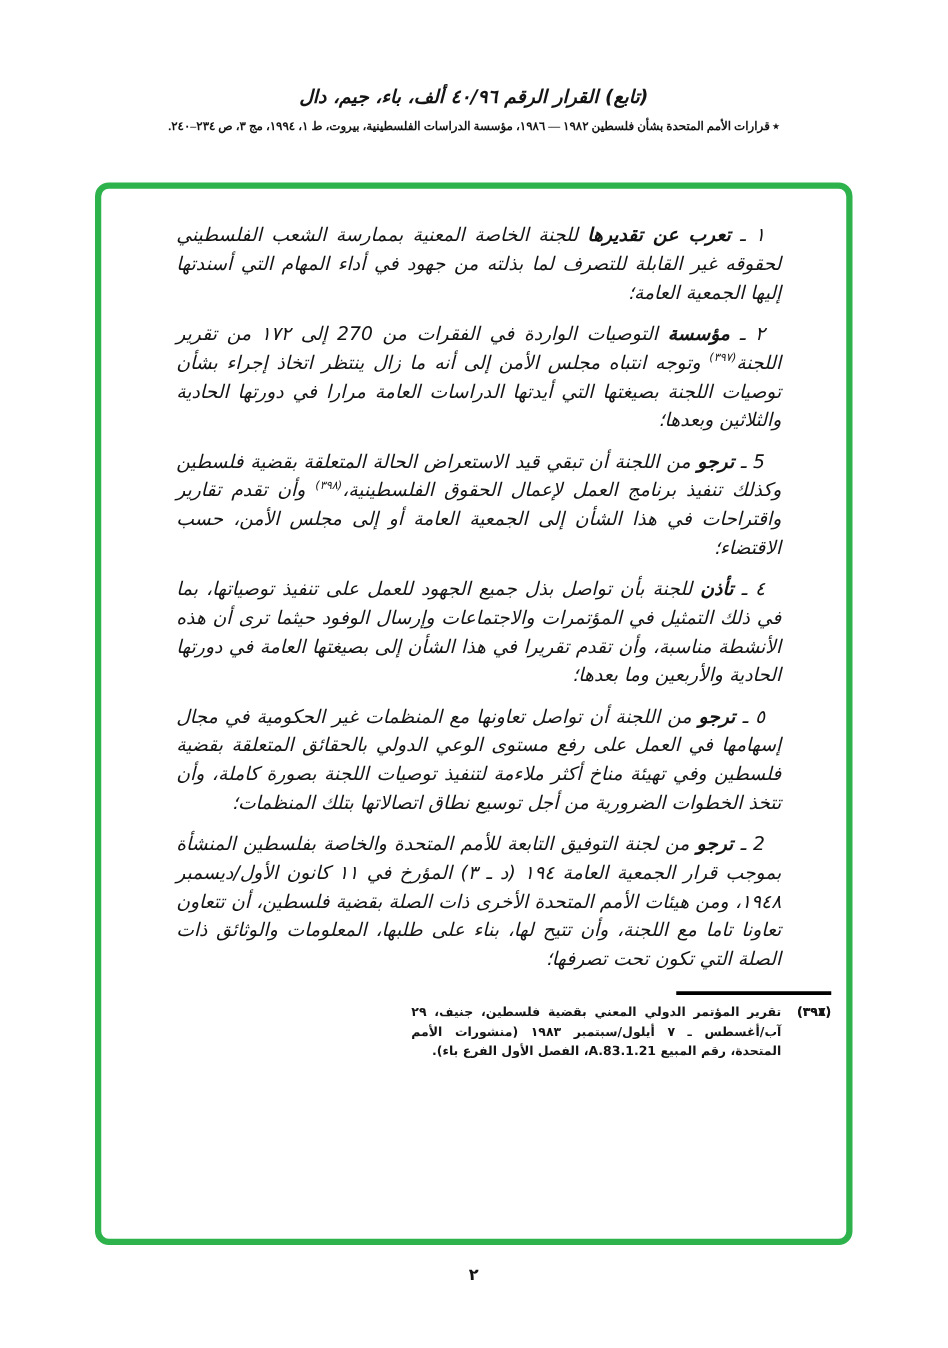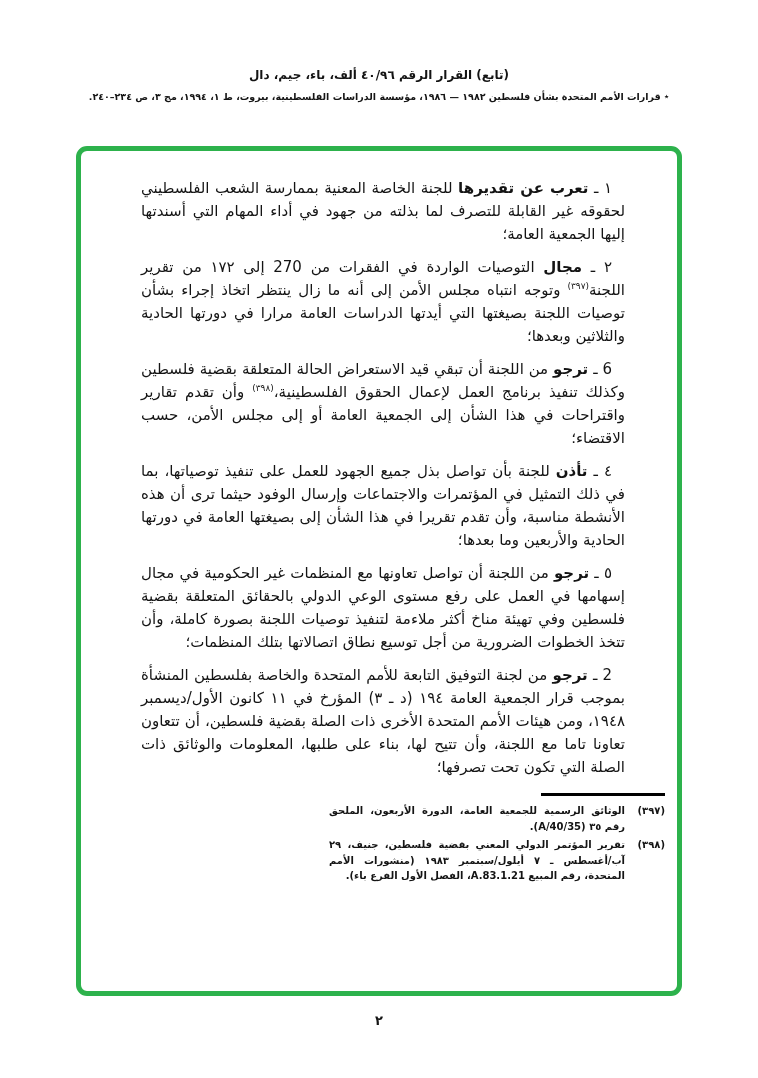--- a/index.html
+++ b/index.html
@@ -10,39 +10,40 @@
     font-family: "DejaVu Sans", sans-serif;
     position: relative;
     overflow: hidden;
   }
 
   
   .doc-header {
     position: absolute; top: 68px; left: 0; width: 100%;
     text-align: center; direction: rtl;
   }
-  .doc-title { font-size: 12px; font-weight: bold; }
-  .doc-subtitle { margin-top: 9px; font-size: 9.5px; font-weight: bold; }
+  .doc-title { font-size: 15px; font-weight: bold; font-style: italic; }
+  .doc-subtitle { margin-top: 9px; font-size: 9.5px; font-weight: bold; font-family: Liberation Serif, serif; }
 
   
   .frame {
     position: absolute; left: 76px; top: 146px;
     width: 606px; height: 850px;
     box-sizing: border-box;
     border: 5px solid #2db24c;
     border-radius: 11px;
     direction: rtl;
     padding: 26px 52px 0 44px;
   }
   .para {
     font-size: 15px;
     line-height: 23px;
     text-align: justify;
     text-indent: 13px;
     margin: 0 0 10px 16px;
+    font-style: italic;
   }
   .para b { font-weight: bold; }
   .para sup { font-size: 9px; line-height: 0; }
 
   
   .footnotes { width: 336px; margin-right: -40px; margin-top: 14px; }
   .fn-rule { width: 124px; height: 3px; background: #000; margin-bottom: 7px; }
   .footnote {
     position: relative;
     padding-right: 40px;
@@ -64,29 +65,29 @@
 <body>
 
 <header class="doc-header">
   <div class="doc-title">(تابع) القرار الرقم ٤٠/٩٦ ألف، باء، جيم، دال</div>
   <div class="doc-subtitle">٭ قرارات الأمم المتحدة بشأن فلسطين ١٩٨٢ — ١٩٨٦، مؤسسة الدراسات الفلسطينية، بيروت، ط ١، ١٩٩٤، مج ٣، ص ٢٣٤–٢٤٠.</div>
 </header>
 
 <div class="frame" style="border-color: rgb(45, 178, 76);">
   <div>
       <p class="para"><span>١ ـ </span><b>تعرب عن تقديرها</b><span> للجنة الخاصة المعنية بممارسة الشعب الفلسطيني لحقوقه غير القابلة للتصرف لما بذلته من جهود في أداء المهام التي أسندتها إليها الجمعية العامة؛</span></p>
-      <p class="para"><span>٢ ـ </span><b>مجال</b><span> التوصيات الواردة في الفقرات من 270 إلى ١٧٢ من تقرير اللجنة</span><sup>(٣٩٧)</sup><span> وتوجه انتباه مجلس الأمن إلى أنه ما زال ينتظر اتخاذ إجراء بشأن توصيات اللجنة بصيغتها التي أيدتها الدراسات العامة مرارا في دورتها الحادية والثلاثين وبعدها؛</span></p>
-      <p class="para"><span>6 ـ </span><b>ترجو</b><span> من اللجنة أن تبقي قيد الاستعراض الحالة المتعلقة بقضية فلسطين وكذلك تنفيذ برنامج العمل لإعمال الحقوق الفلسطينية،</span><sup>(٣٩٨)</sup><span> وأن تقدم تقارير واقتراحات في هذا الشأن إلى الجمعية العامة أو إلى مجلس الأمن، حسب الاقتضاء؛</span></p>
+      <p class="para"><span>٢ ـ </span><b>مؤسسة</b><span> التوصيات الواردة في الفقرات من 270 إلى ١٧٢ من تقرير اللجنة</span><sup>(٣٩٧)</sup><span> وتوجه انتباه مجلس الأمن إلى أنه ما زال ينتظر اتخاذ إجراء بشأن توصيات اللجنة بصيغتها التي أيدتها الدراسات العامة مرارا في دورتها الحادية والثلاثين وبعدها؛</span></p>
+      <p class="para"><span>5 ـ </span><b>ترجو</b><span> من اللجنة أن تبقي قيد الاستعراض الحالة المتعلقة بقضية فلسطين وكذلك تنفيذ برنامج العمل لإعمال الحقوق الفلسطينية،</span><sup>(٣٩٨)</sup><span> وأن تقدم تقارير واقتراحات في هذا الشأن إلى الجمعية العامة أو إلى مجلس الأمن، حسب الاقتضاء؛</span></p>
       <p class="para"><span>٤ ـ </span><b>تأذن</b><span> للجنة بأن تواصل بذل جميع الجهود للعمل على تنفيذ توصياتها، بما في ذلك التمثيل في المؤتمرات والاجتماعات وإرسال الوفود حيثما ترى أن هذه الأنشطة مناسبة، وأن تقدم تقريرا في هذا الشأن إلى بصيغتها العامة في دورتها الحادية والأربعين وما بعدها؛</span></p>
       <p class="para"><span>٥ ـ </span><b>ترجو</b><span> من اللجنة أن تواصل تعاونها مع المنظمات غير الحكومية في مجال إسهامها في العمل على رفع مستوى الوعي الدولي بالحقائق المتعلقة بقضية فلسطين وفي تهيئة مناخ أكثر ملاءمة لتنفيذ توصيات اللجنة بصورة كاملة، وأن تتخذ الخطوات الضرورية من أجل توسيع نطاق اتصالاتها بتلك المنظمات؛</span></p>
       <p class="para"><span>2 ـ </span><b>ترجو</b><span> من لجنة التوفيق التابعة للأمم المتحدة والخاصة بفلسطين المنشأة بموجب قرار الجمعية العامة ١٩٤ (د ـ ٣) المؤرخ في ١١ كانون الأول/ديسمبر ١٩٤٨، ومن هيئات الأمم المتحدة الأخرى ذات الصلة بقضية فلسطين، أن تتعاون تعاونا تاما مع اللجنة، وأن تتيح لها، بناء على طلبها، المعلومات والوثائق ذات الصلة التي تكون تحت تصرفها؛</span></p>
     </div>
 
   <div class="footnotes">
     <div class="fn-rule"></div>
     <div>
-        <div class="footnote"><span class="fn-marker">(٣٩٧)</span><span>الوثائق الرسمية للجمعية العامة، الدورة الأربعون، الملحق رقم ٣٥ (A/40/35).</span></div>
+        <div class="footnote"><span class="fn-marker">(٣٩٧)</span></div>
         <div class="footnote"><span class="fn-marker">(٣٩٨)</span><span>تقرير المؤتمر الدولي المعني بقضية فلسطين، جنيف، ٢٩ آب/أغسطس ـ ٧ أيلول/سبتمبر ١٩٨٣ (منشورات الأمم المتحدة، رقم المبيع A.83.1.21، الفصل الأول الفرع باء).</span></div>
       </div>
   </div>
 </div>
 
 <div class="page-number">٢</div>
 
 </body></html>

